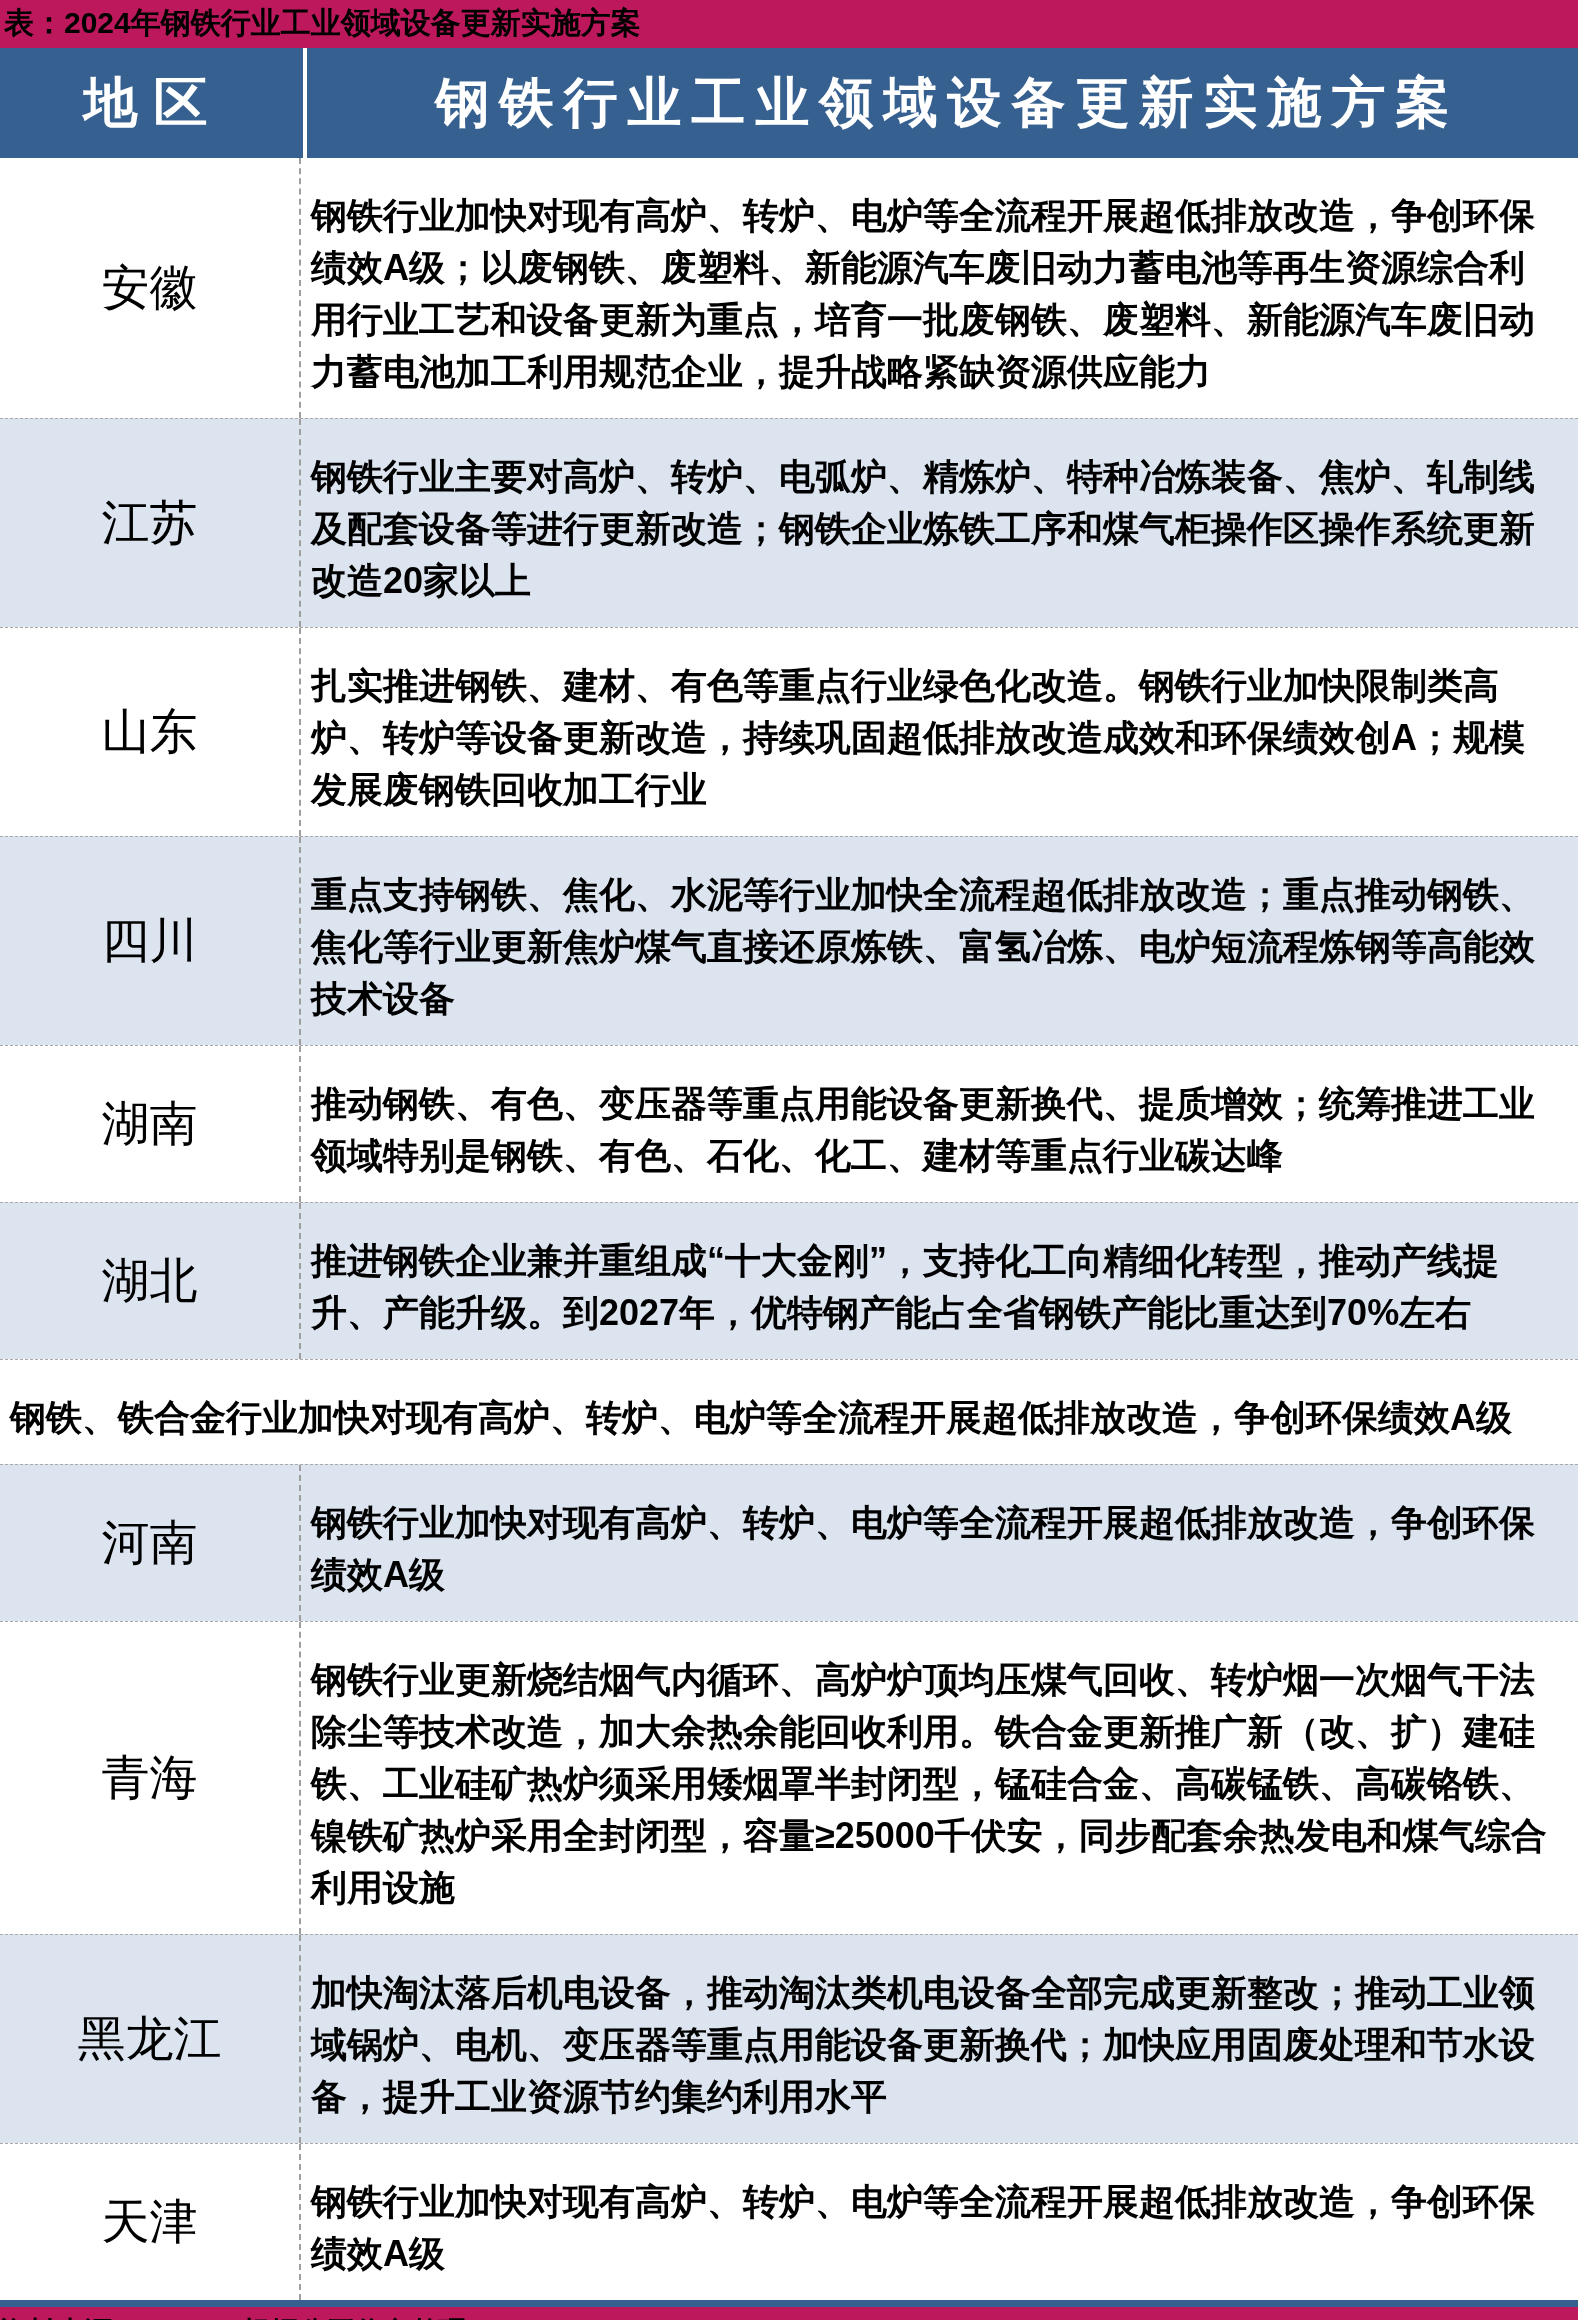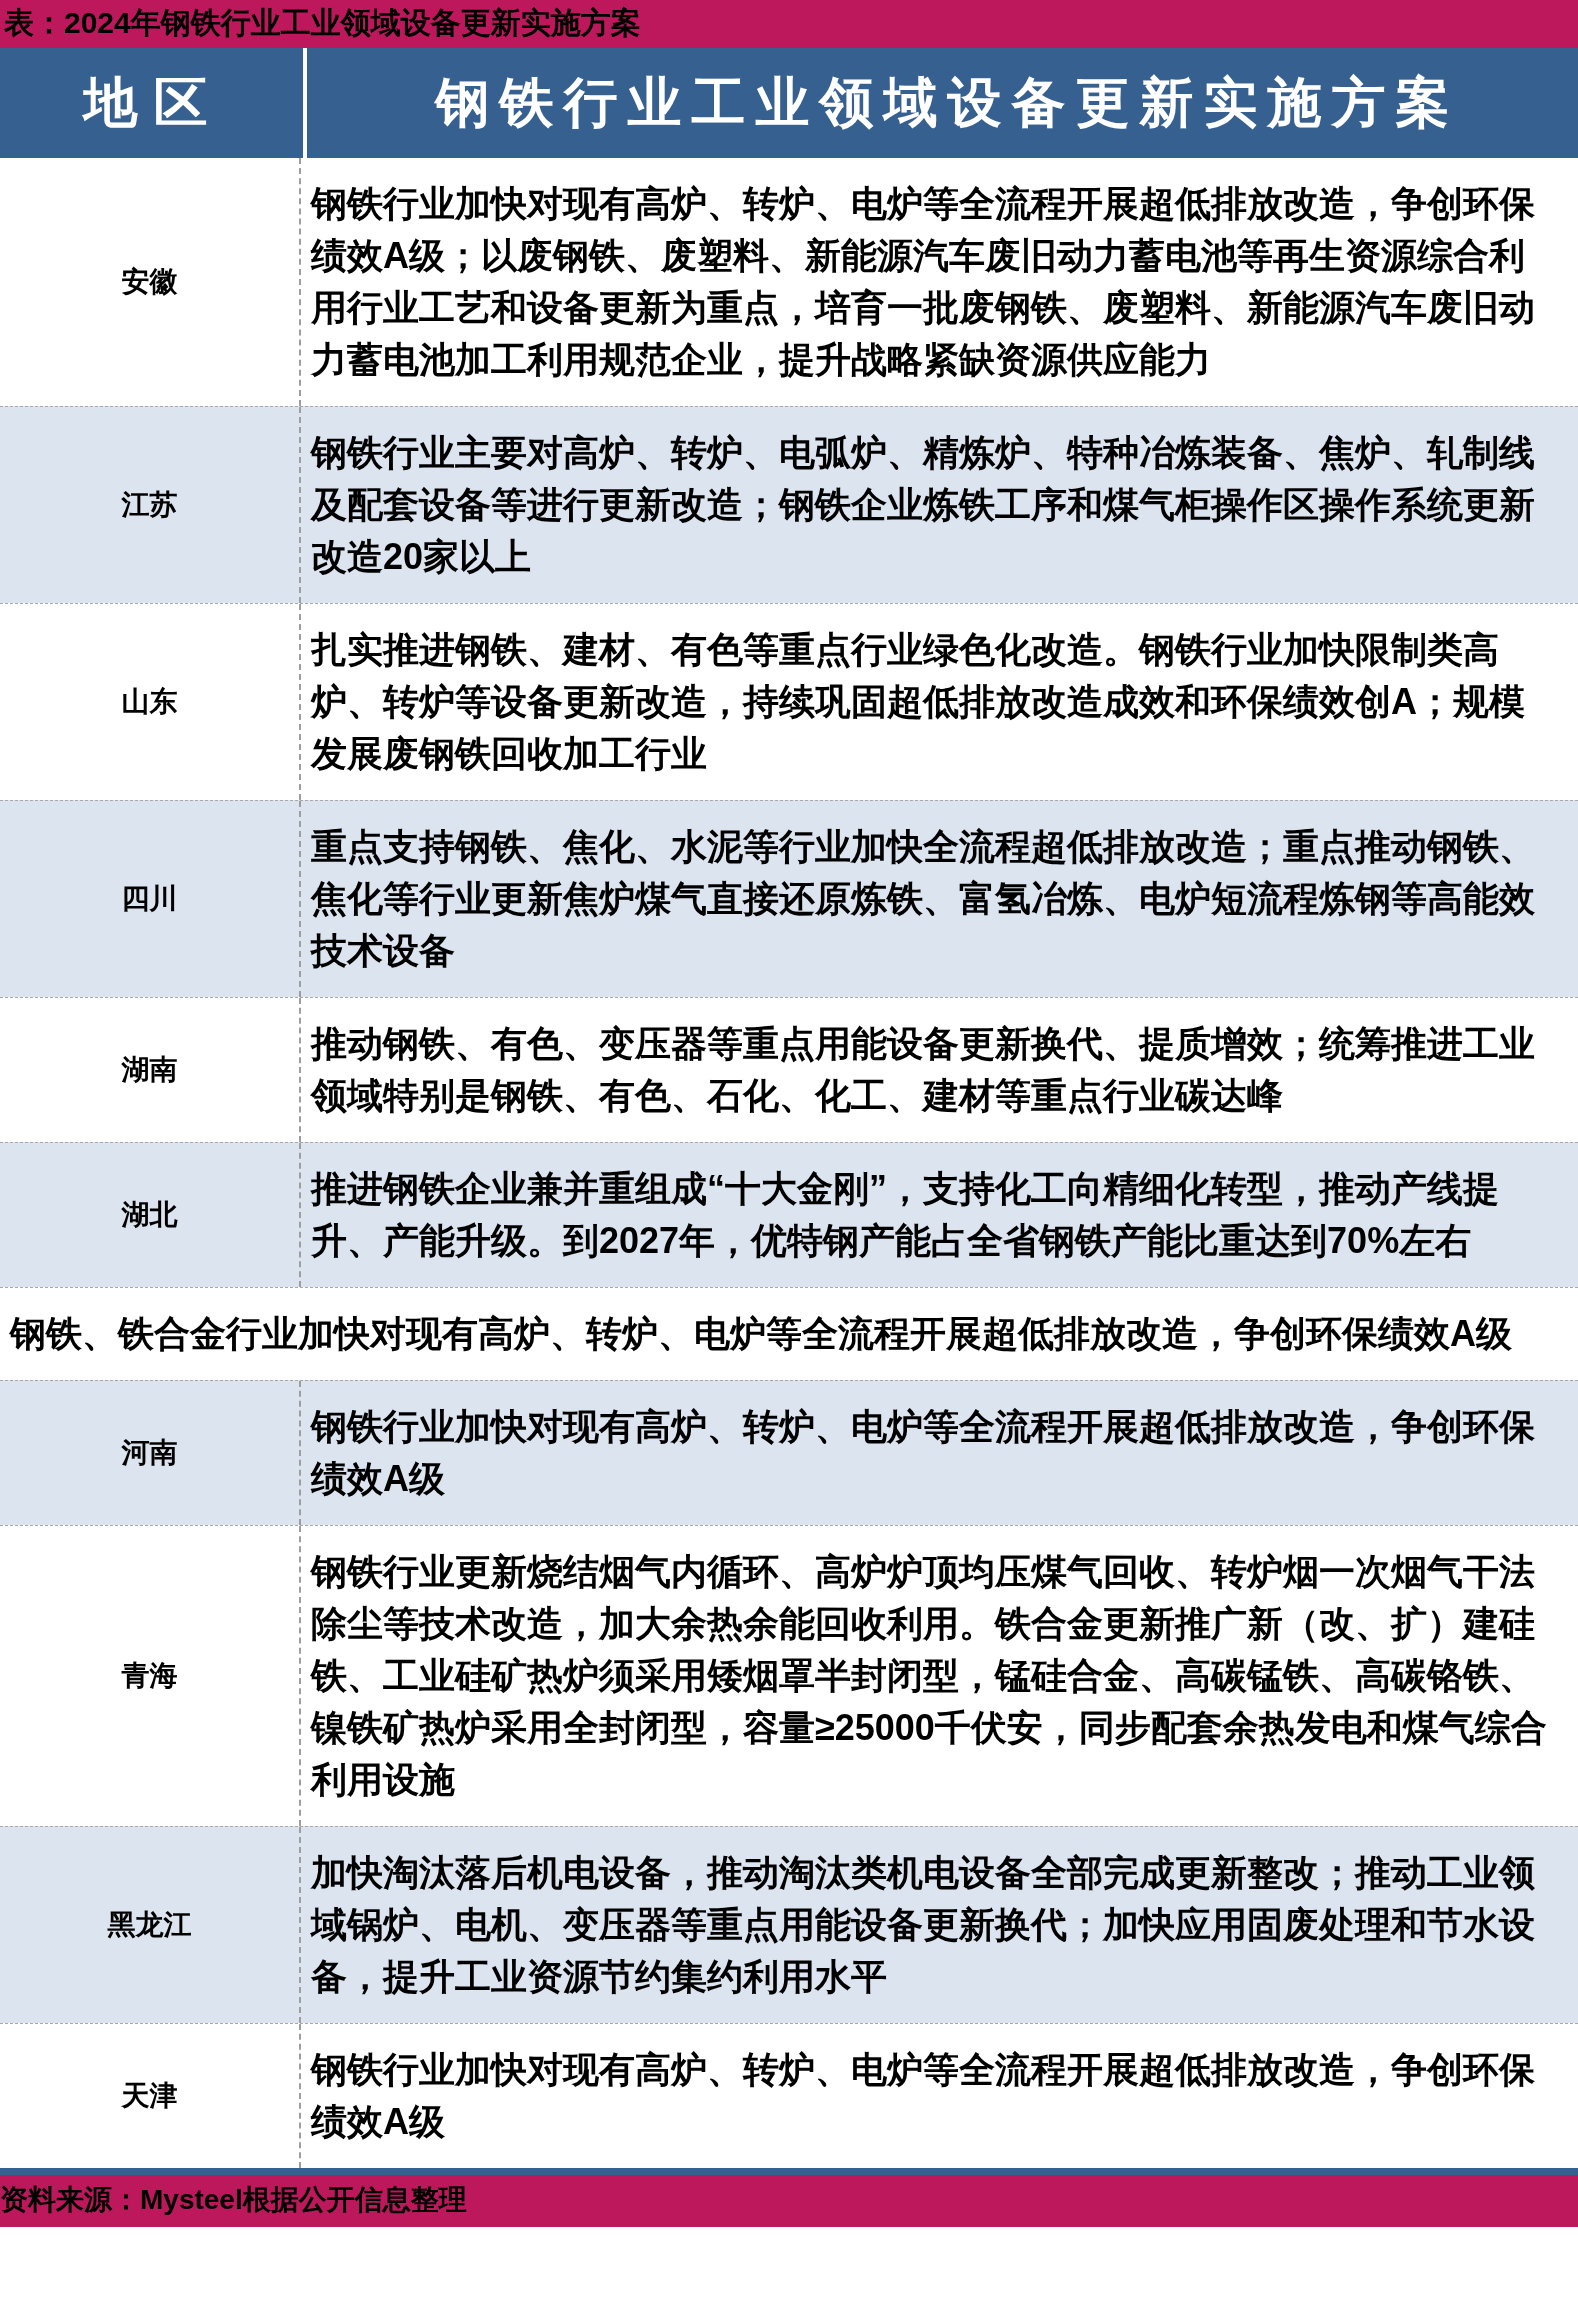--- a/index.html
+++ b/index.html
@@ -48,36 +48,37 @@
   .tbody { width: 100%; }
   .tr { display: flex; background: #ffffff; }
   .tr.alt { background: #DCE4EF; }
   .tr + .tr { border-top: 1px dashed #A9A9A9; }
   .td-region {
     width: 301px;
     flex: none;
     display: flex;
     align-items: center;
     justify-content: center;
-    font-size: 28px;
-    font-weight: bold;
+    font-size: 48px;
+    font-weight: normal;
     border-right: 2px dashed #9E9E9E;
     box-sizing: border-box;
     text-align: center;
   }
   .td-plan {
     flex: 1;
     font-size: 36px;
     font-weight: bold;
     line-height: 52px;
     padding: 20px 30px 20px 10px;
     display: flex;
     align-items: center;
     text-align: left;
     word-break: break-all;
+    margin-top: 12px;
   }
   .bottom-bar {
     height: 7px;
     background: #36608F;
   }
   .footer {
     font-size: 28px;
     font-weight: bold;
     line-height: 34px;
     padding: 8px 12px 10px 0;

